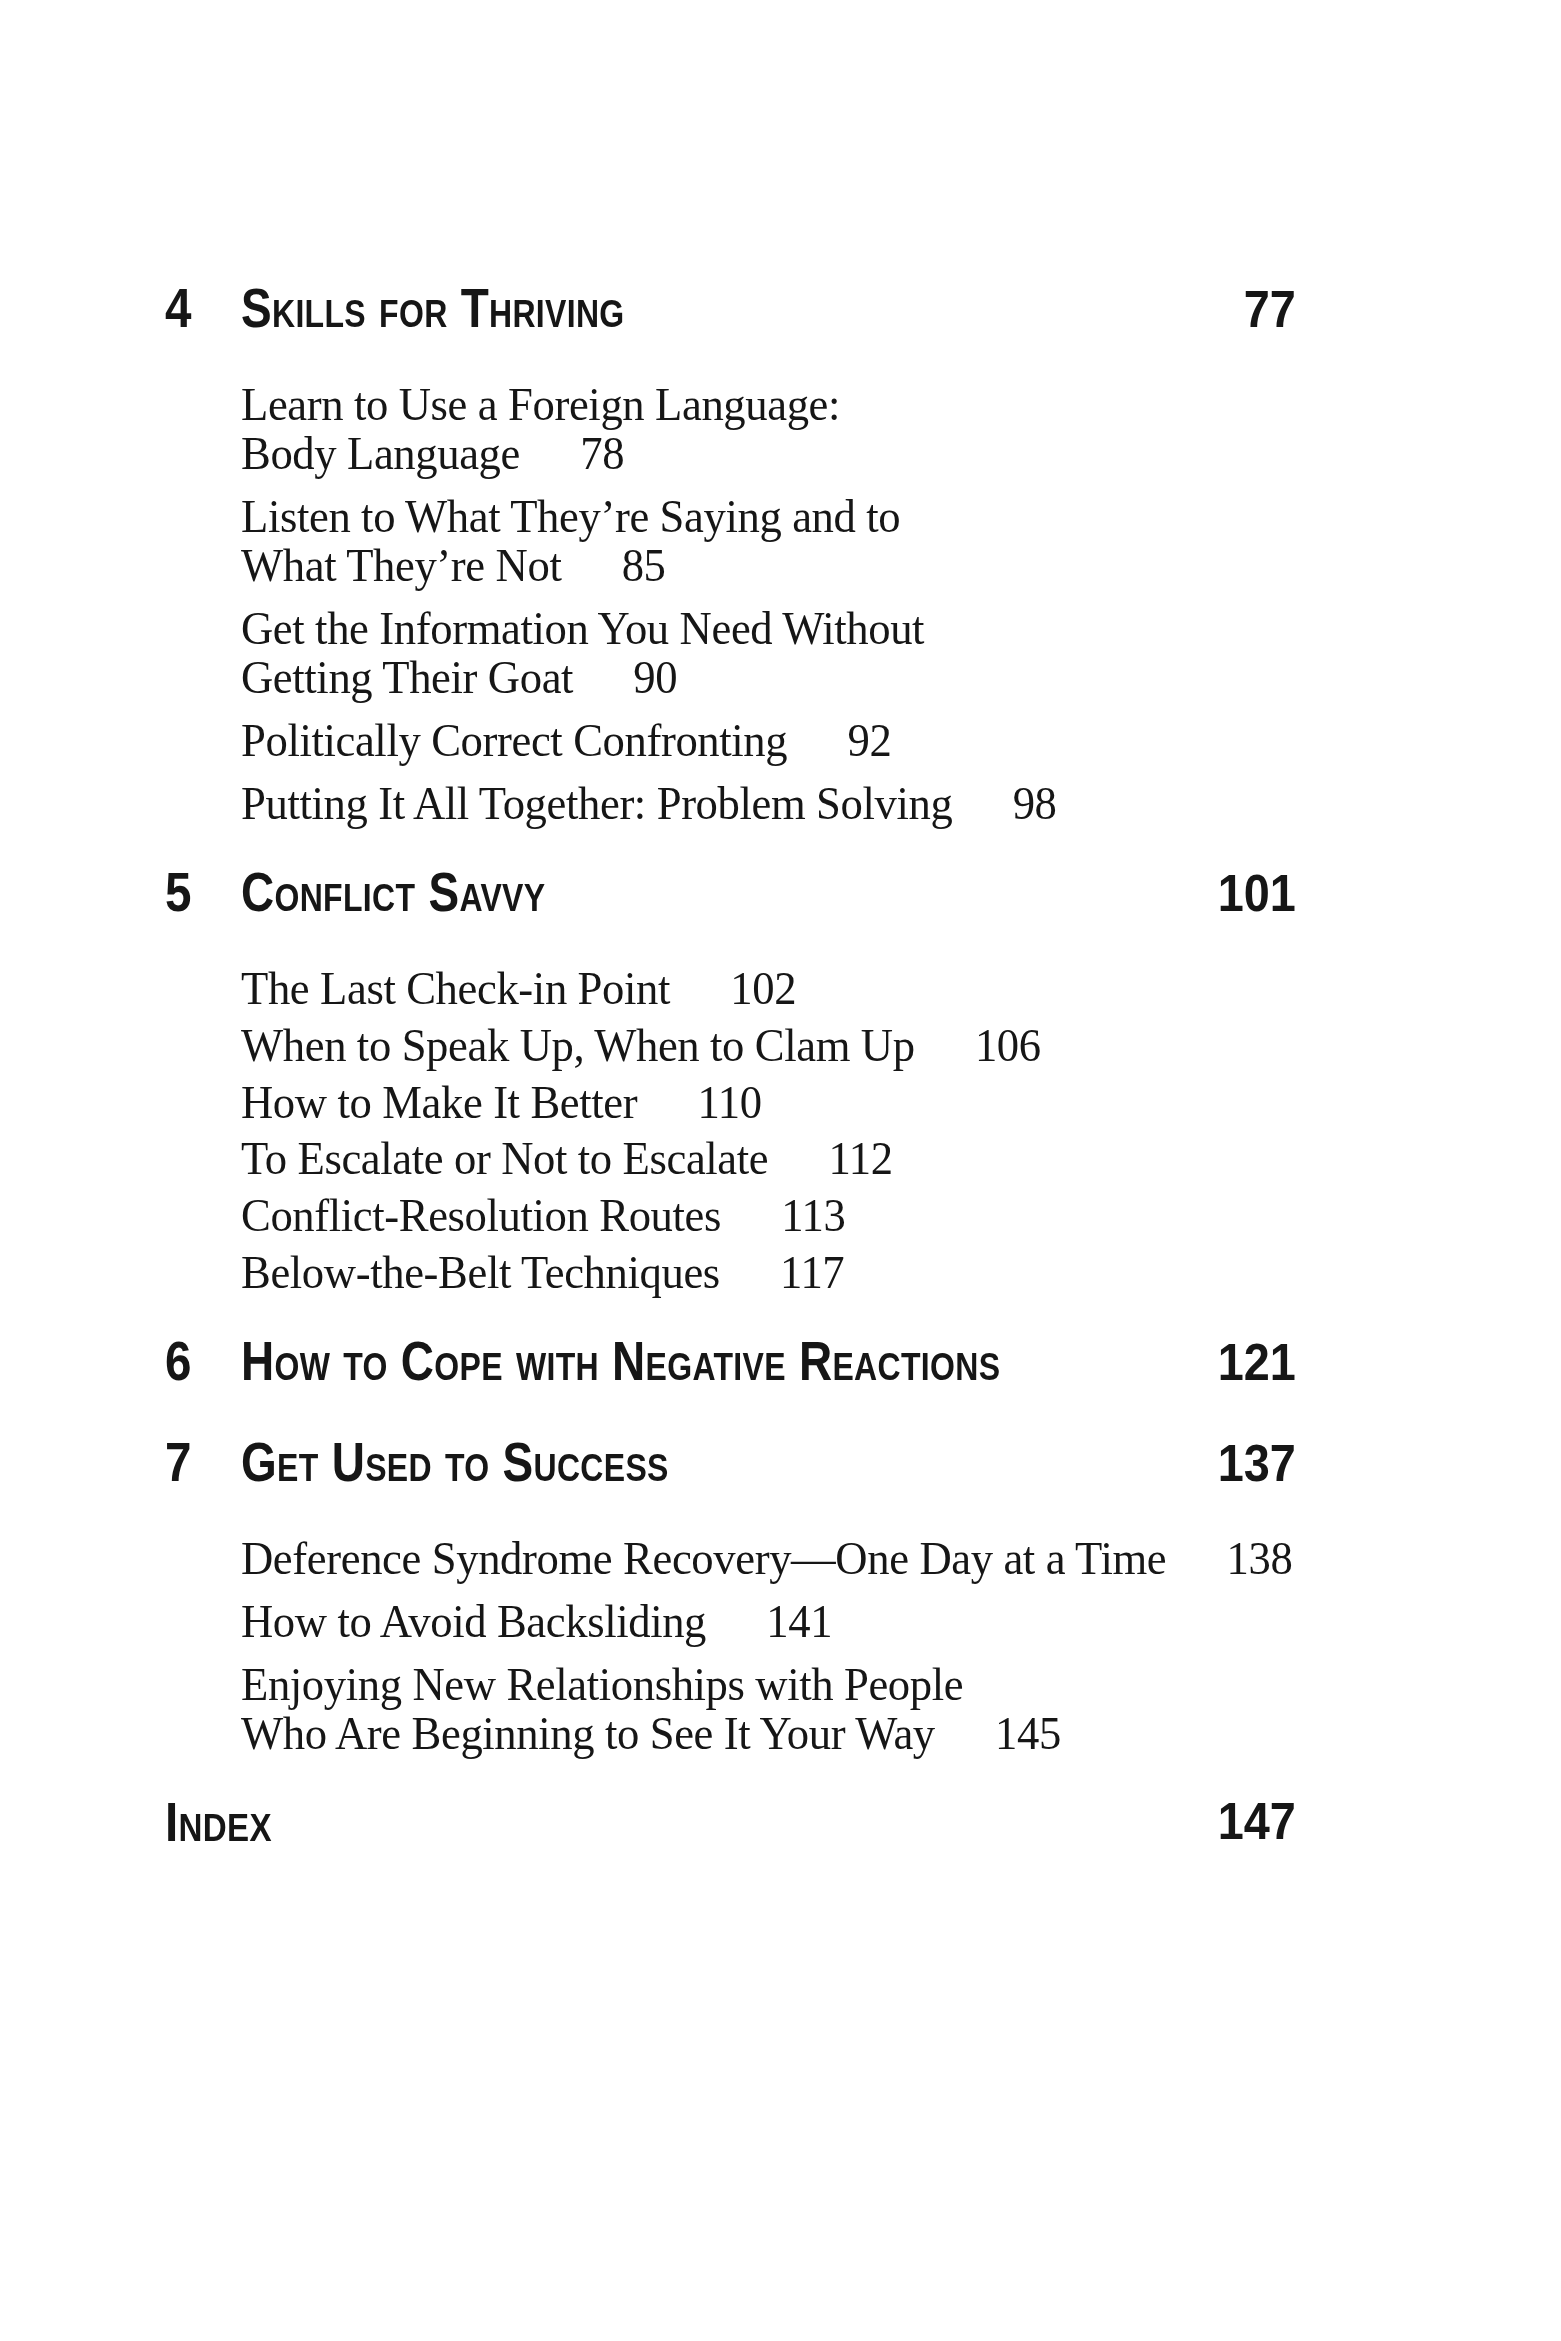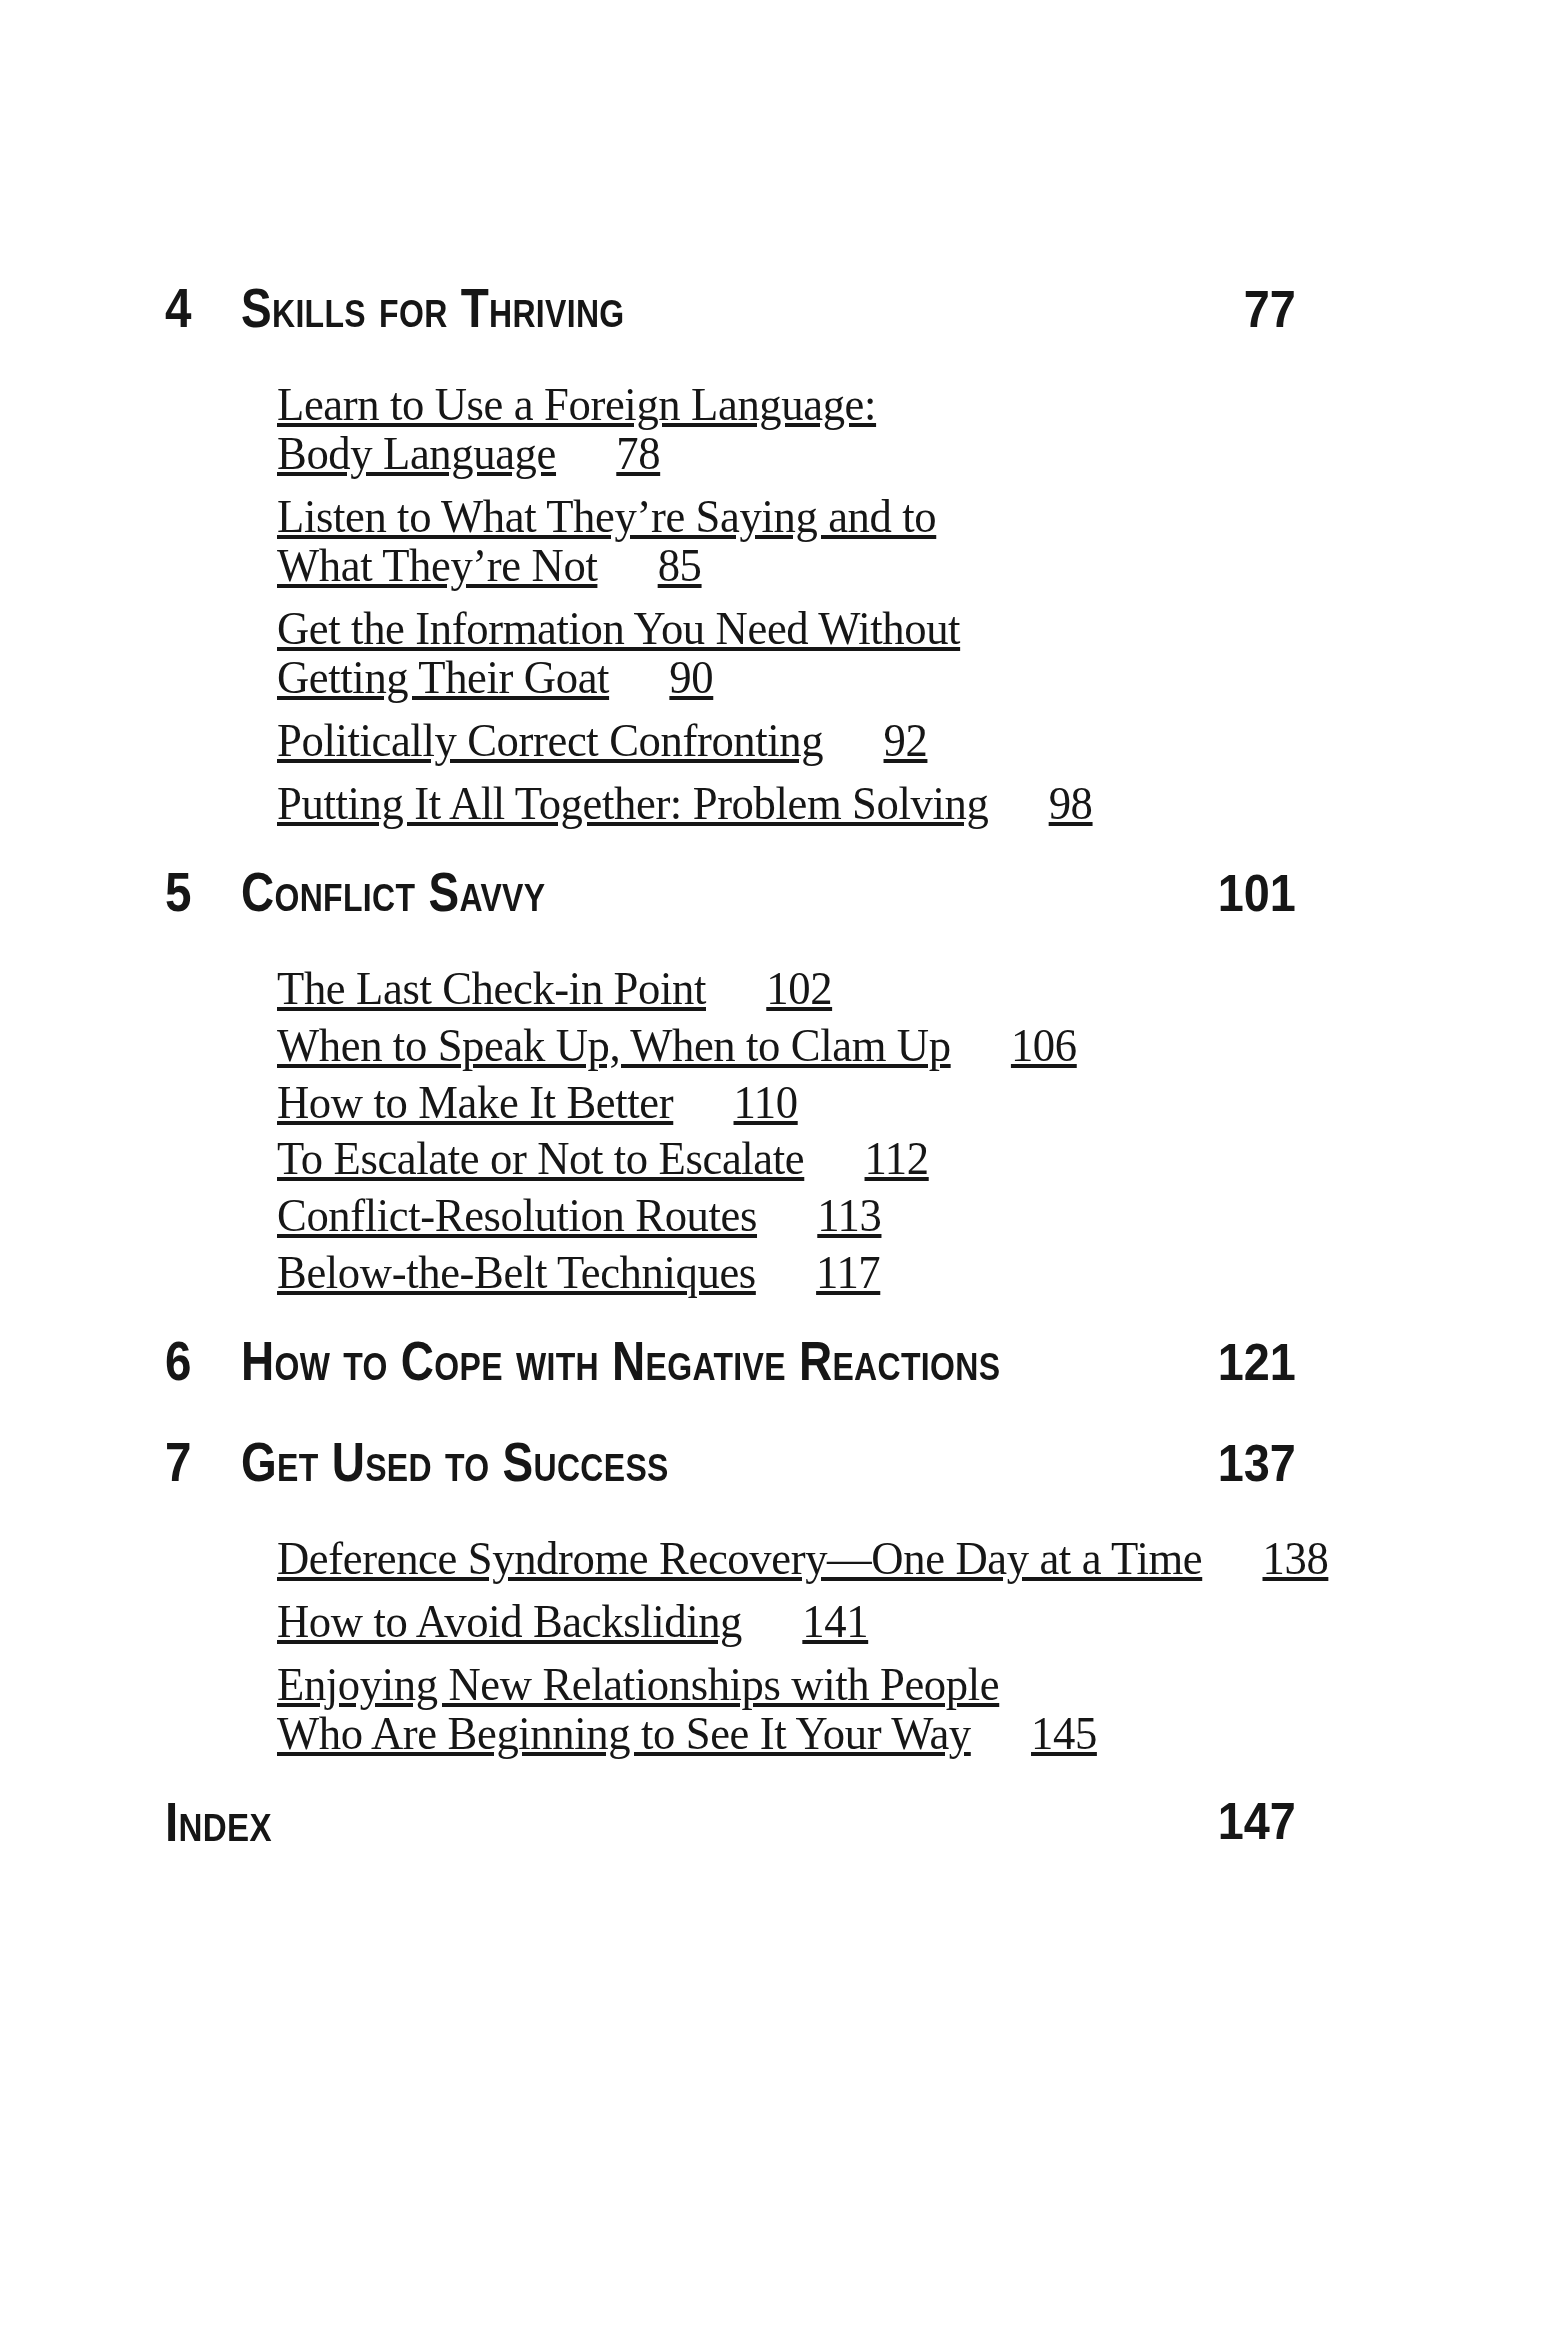--- a/index.html
+++ b/index.html
@@ -28,21 +28,21 @@
     letter-spacing:0.4px;
     white-space:nowrap;
     transform:scaleX(0.82);transform-origin:0 100%;
   }
   .ch-page{
     flex:0 0 auto;
     font-family:"Liberation Sans",sans-serif;
     font-weight:bold;font-size:52px;line-height:57px;
     transform:scaleX(0.9);transform-origin:100% 100%;
   }
-  .entries{margin-left:112px;text-decoration:underline;}
+  .entries{margin-left:76px;}
   .entry{
     font-family:"Liberation Serif",serif;
     font-size:47px;line-height:49px;
     letter-spacing:-0.4px;
     margin:0 0 14px 0;
     white-space:nowrap;
     transform:scaleX(0.95);transform-origin:0 0;
   }
   .entries.tight .entry{margin-bottom:7.8px;}
   .entry-page{margin-left:1.35em;}

